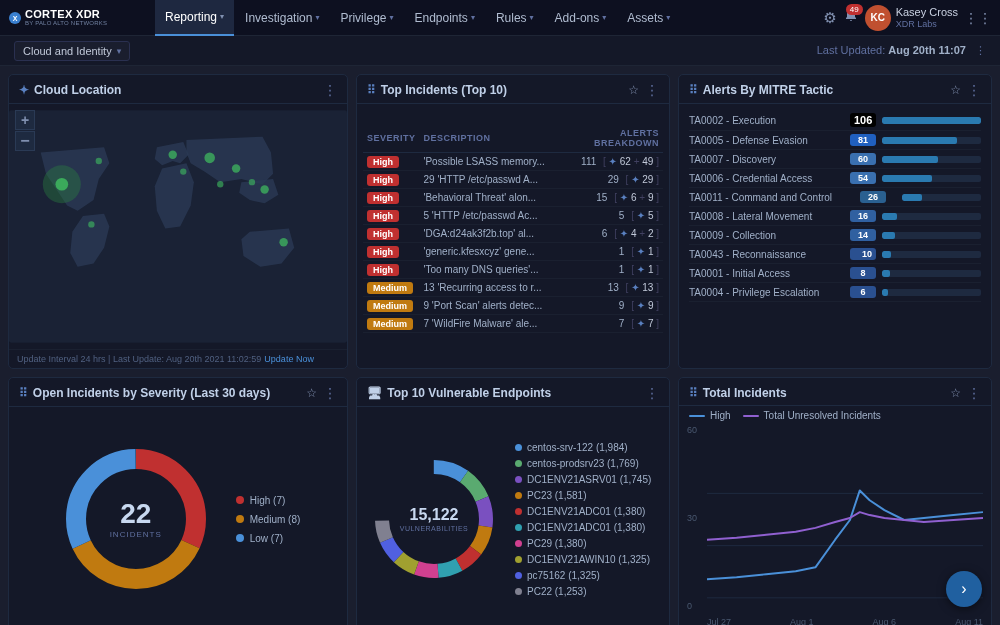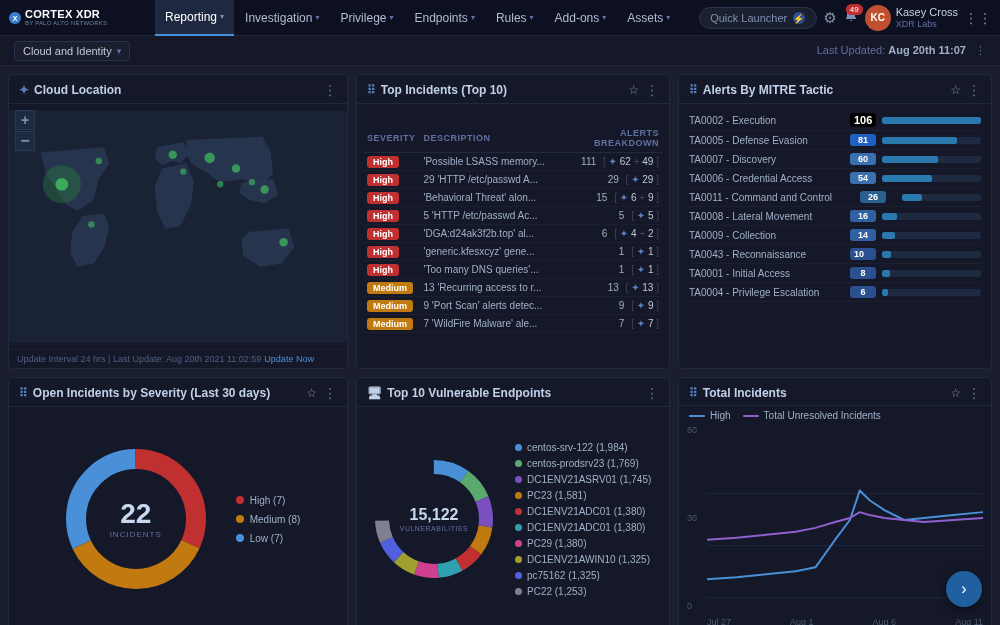--- a/index.html
+++ b/index.html
@@ -45,27 +45,20 @@
       <span>Add-ons</span>
       <span style="font-size:8px;color:#6070a0;">▾</span>
     </div>
     <div style="display:flex;align-items:center;gap:3px;padding:4px 10px;font-size:12px;color:#b0bcd0;cursor:pointer;height:36px;">
       <span>Assets</span>
       <span style="font-size:8px;color:#6070a0;">▾</span>
     </div>
   </div>
 
   <div style="display:flex;align-items:center;gap:6px;">
-    <div style="display:flex;align-items:center;gap:5px;background:#1a2030;border:1px solid #2a3050;border-radius:14px;padding:3px 10px;font-size:11px;color:#8090b0;cursor:pointer;">
-      <span>Quick Launcher</span>
-      <svg width="14" height="14" viewBox="0 0 14 14">
-          <circle cx="7" cy="7" r="6" fill="#2a5090"></circle>
-          <text x="7" y="11" text-anchor="middle" font-size="9" fill="#7ab0f0">⚡</text>
-        </svg>
-    </div>
     <div style="color:#8090b0;cursor:pointer;font-size:15px;">⚙</div>
     <div style="position:relative;cursor:pointer;">
       <div style="background:#c03030;color:#fff;border-radius:8px;font-size:8px;padding:1px 4px;position:absolute;top:-4px;right:-4px;z-index:2;">49</div>
       <svg width="16" height="16" viewBox="0 0 16 16">
           <path d="M8 2a4 4 0 0 0-4 4v3l-1 1v1h10v-1l-1-1V6a4 4 0 0 0-4-4zm-1 10a1 1 0 0 0 2 0z" fill="#8090b0"></path>
         </svg>
     </div>
     <div style="display:flex;align-items:center;gap:5px;cursor:pointer;">
       <div style="width:26px;height:26px;background:#c05030;border-radius:50%;display:flex;align-items:center;justify-content:center;font-size:10px;color:#fff;font-weight:700;">KC</div>
       <div>
@@ -306,21 +299,21 @@
   </div>
         <div style="display: flex; align-items: center; padding: 3px 0px; gap: 6px; border-bottom: 1px solid rgb(26, 32, 48);">
     <span style="flex:0 0 155px;font-size:10px;color:#a0b0c8;">TA0009 - Collection</span>
     <span style="min-width:26px;padding:1px 4px;border-radius:3px;font-size:9px;font-weight:700;text-align:center;color:#fff;background:#3060a0;">14</span>
     <div style="flex:1;height:7px;background:#1e2a40;border-radius:2px;overflow:hidden;">
       <div style="width:13%;height:100%;border-radius:2px;background:#2a7ab0;"></div>
     </div>
   </div>
         <div style="display: flex; align-items: center; padding: 3px 0px; gap: 6px; border-bottom: 1px solid rgb(26, 32, 48);">
     <span style="flex:0 0 155px;font-size:10px;color:#a0b0c8;">TA0043 - Reconnaissance</span>
-    <span style="min-width:26px;padding:1px 4px;border-radius:3px;font-size:9px;font-weight:700;text-align:left;color:#fff;background:#2a5090;">10</span>
+    <span style="min-width:26px;padding:1px 4px;border-radius:3px;font-size:9px;font-weight:700;text-align:right;color:#fff;background:#2a5090;">10</span>
     <div style="flex:1;height:7px;background:#1e2a40;border-radius:2px;overflow:hidden;">
       <div style="width:9%;height:100%;border-radius:2px;background:#2a7ab0;"></div>
     </div>
   </div>
         <div style="display: flex; align-items: center; padding: 3px 0px; gap: 6px; border-bottom: 1px solid rgb(26, 32, 48);">
     <span style="flex:0 0 155px;font-size:10px;color:#a0b0c8;">TA0001 - Initial Access</span>
     <span style="min-width:26px;padding:1px 4px;border-radius:3px;font-size:9px;font-weight:700;text-align:center;color:#fff;background:#2a5090;">8</span>
     <div style="flex:1;height:7px;background:#1e2a40;border-radius:2px;overflow:hidden;">
       <div style="width:8%;height:100%;border-radius:2px;background:#2a7ab0;"></div>
     </div>

